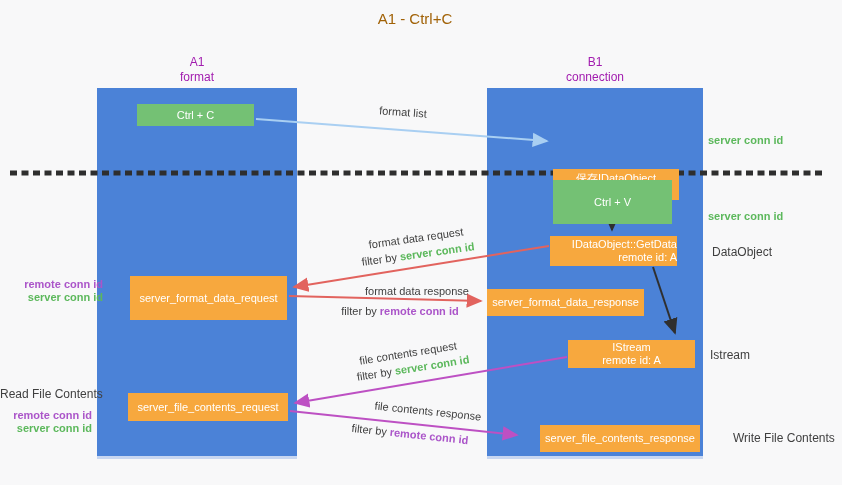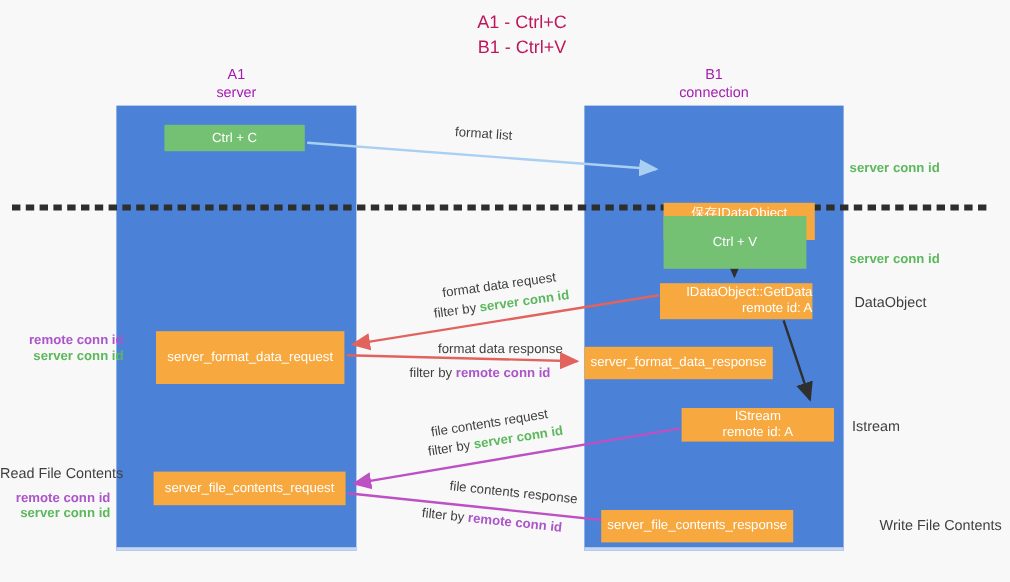--- a/index.html
+++ b/index.html
@@ -1,20 +1,20 @@
 <!DOCTYPE html>
 <html><head>
 <meta charset="utf-8">
 <style>
   html,body { margin:0; padding:0; }
   body { font-family: "Liberation Sans", sans-serif; background:#f8f8f9; }
   .canvas { position:relative; width:842px; height:485px; background:#f8f8f9; overflow:hidden; }
 
-  .title { position:absolute; left:295px; top:8px; width:280px; text-align:center;
-           font-size:15px; line-height:21px; color:#be185d; }
+  .title { position:absolute; left:275px; top:8px; width:280px; text-align:center;
+           font-size:15px; line-height:21px; color:#a16207; }
 
   .lane-header { position:absolute; top:55px; text-align:center; font-size:12px;
                  line-height:15px; color:#a21caf; }
   .lane-header.left { left:97px; width:200px; }
   .lane-header.right { left:487px; width:216px; }
 
   .lane { position:absolute; top:88px; height:368px; background:#4b82d7;
           border-bottom:3px solid #c7d6f1; }
   .lane.left { left:97px; width:200px; }
   .lane.right { left:487px; width:216px; }
@@ -35,26 +35,25 @@
   .green-t { color:#5cb85c; font-weight:bold; }
   .purple-t { color:#ab55c9; font-weight:bold; }
 </style>
 </head>
 <body>
 
 <div class="canvas">
 
   <div class="title">
     <div>A1 - Ctrl+C</div>
-    <div>B1 - Ctrl+V</div>
   </div>
 
   <div class="lane-header left">
     <div>A1</div>
-    <div>server</div>
+    <div>format</div>
   </div>
   <div class="lane-header right">
     <div>B1</div>
     <div>connection</div>
   </div>
 
   <div class="lane left"></div>
   <div class="lane right"></div>
 
   <svg class="arrows">
@@ -110,21 +109,21 @@
 
   <div class="box orange" style="left:568px; top:340px; width:127px; height:28px;">
     <div>IStream</div>
     <div>remote id: A</div>
   </div>
 
   <div class="box orange" style="left:128px; top:393px; width:160px; height:28px;">
     <div>server_file_contents_request</div>
   </div>
 
-  <div class="box orange" style="left:501px; top:425px; width:160px; height:27px;">
+  <div class="box orange" style="left:540px; top:425px; width:160px; height:27px;">
     <div>server_file_contents_response</div>
   </div>
 
   <div class="lbl" style="left:343px; top:106px; width:120px; transform:rotate(4deg);">format list</div>
 
   <div class="lbl" style="left:346px; top:232px; width:140px; transform:rotate(-8deg);">format data request</div>
   <div class="lbl" style="left:348px; top:248px; width:140px; transform:rotate(-8deg);">
     <span>filter by </span><span class="green-t">server conn id</span>
   </div>
 

